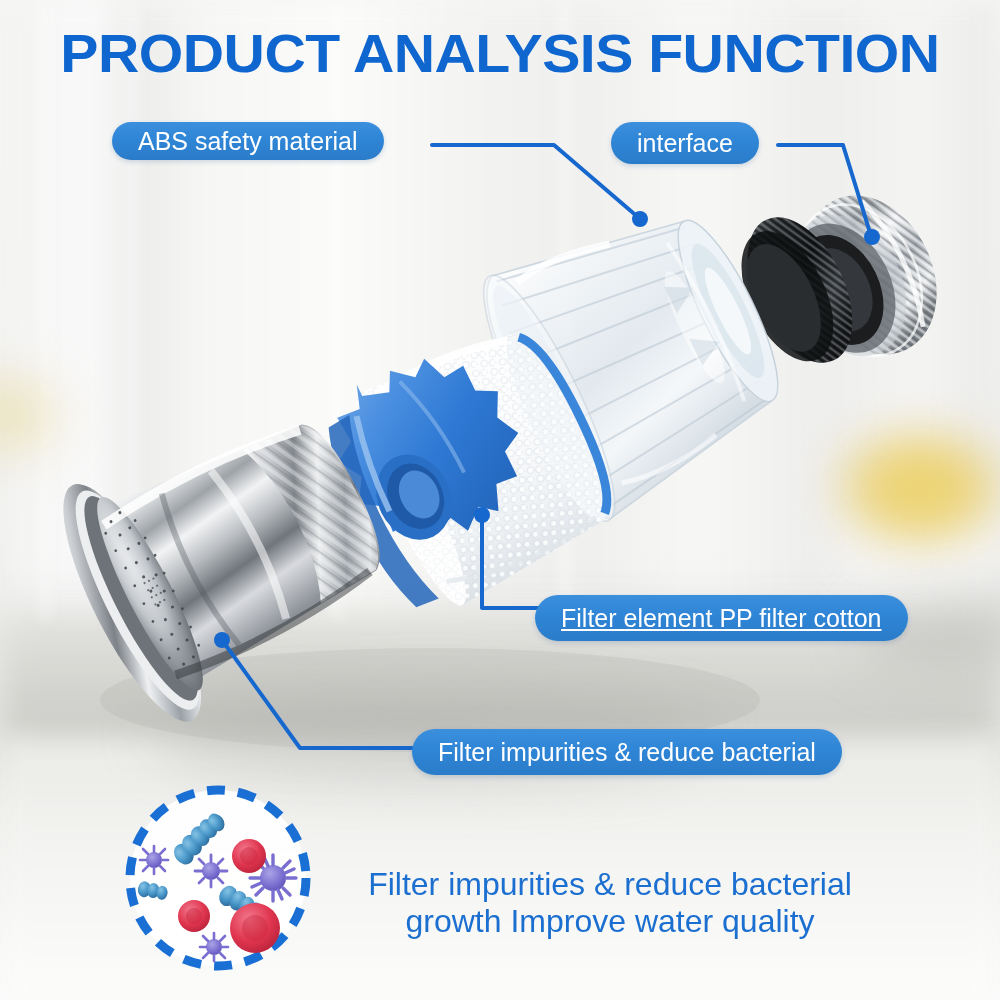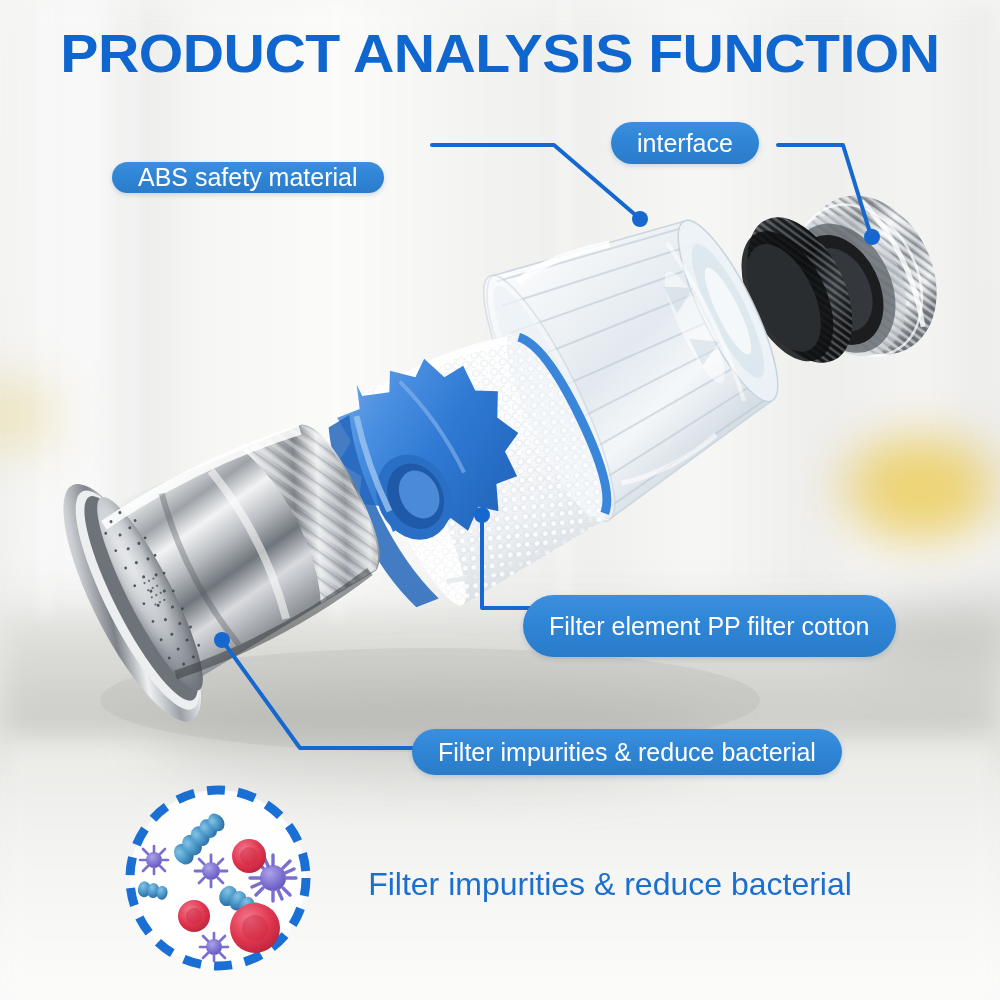--- a/index.html
+++ b/index.html
@@ -72,23 +72,23 @@
     position:absolute;
     background:linear-gradient(180deg,#3b8fdd 0%,#2f85d6 45%,#2a7cc9 100%);
     color:#ffffff;
     border-radius:999px;
     display:flex; align-items:center; justify-content:center;
     font-size:25px;
     white-space:nowrap;
     box-shadow:0 2px 5px rgba(40,90,140,.20);
     padding:0 26px;
   }
-  #pill-abs      { left:112px; top:122px; height:31px;margin-top:40px; }
+  #pill-abs      { left:112px; top:122px; height:38px; }
   #pill-interface{ left:611px; top:122px; height:42px; }
-  #pill-pp       { left:523px; top:595px; height:62px; }
+  #pill-pp       { left:535px; top:595px; height:46px;text-decoration:underline; }
   #pill-impurity { left:412px; top:729px; height:46px; }
 
   
   #germ-wrap{ position:absolute; left:118px; top:783px; width:200px; height:190px; }
   #germ-svg{ width:100%; height:100%; }
 
   
   .caption{
     position:absolute; left:330px; top:866px; width:560px;
     text-align:center;
@@ -513,13 +513,14 @@
       <circle cx="76" cy="133" r="16"></circle>
       <circle cx="76" cy="133" r="8" fill="#c9263d" opacity="0.45"></circle>
       <circle cx="137" cy="145" r="25"></circle>
       <circle cx="137" cy="145" r="13" fill="#c9263d" opacity="0.4"></circle>
     </g>
   </svg>
 </div>
 
 <div class="caption">
   <span>Filter impurities &amp; reduce bacterial</span>
+  <span class="l2">growth Improve water quality</span>
 </div>
 
 </body></html>

